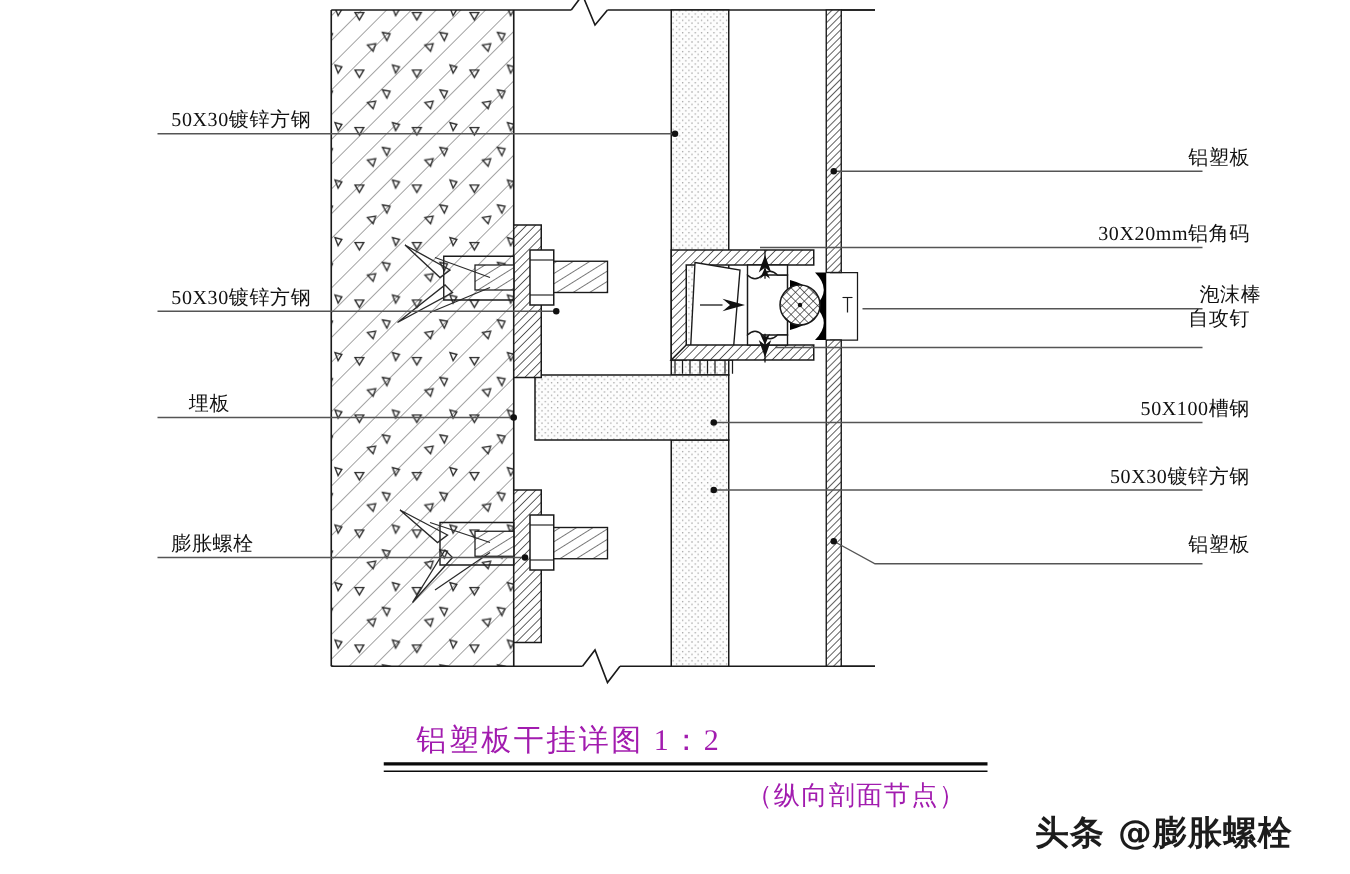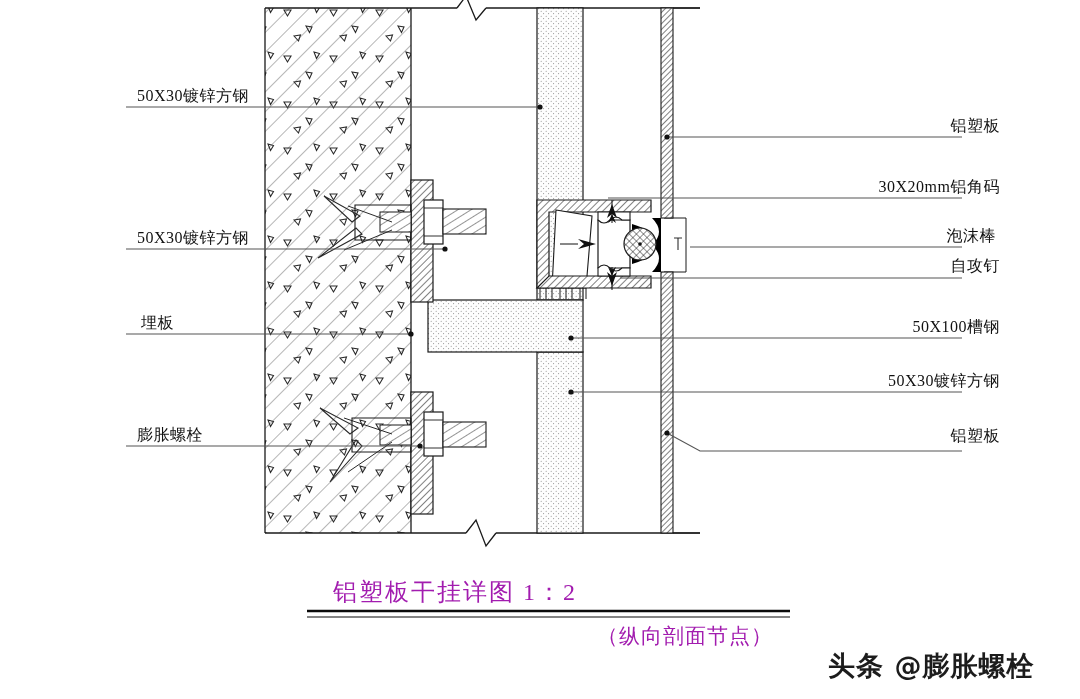--- a/index.html
+++ b/index.html
@@ -264,31 +264,31 @@
     <g>
       <line x1="307" y1="611" x2="790" y2="611" stroke="#0a0a0a" stroke-width="2.6"></line>
       <line x1="307" y1="617" x2="790" y2="617" stroke="#0a0a0a" stroke-width="1.2"></line>
     </g>
   </svg>
 
   <div class="lbl lbl-left" style="left:137px; top:86px;">50X30镀锌方钢</div>
 
   <div class="lbl lbl-left" style="left:137px; top:228px;">50X30镀锌方钢</div>
 
-  <div class="lbl lbl-left" style="left:141px; top:313px;">埋板</div>
+  <div class="lbl lbl-left" style="left:151px; top:313px;">埋板</div>
 
   <div class="lbl lbl-left" style="left:137px; top:425px;">膨胀螺栓</div>
 
   <div class="lbl lbl-right" style="right:80px; top:116px;">铝塑板</div>
 
   <div class="lbl lbl-right" style="right:80px; top:177px;">30X20mm铝角码</div>
 
-  <div class="lbl lbl-right" style="right:84px; top:226px;">泡沫棒</div>
-
-  <div class="lbl lbl-right" style="right:80px; top:256px;">自攻钉</div>
+  <div class="lbl lbl-right" style="right:71px; top:226px;">泡沫棒</div>
+
+  <div class="lbl lbl-right" style="right:80px; top:245px;">自攻钉</div>
 
   <div class="lbl lbl-right" style="right:80px; top:317px;">50X100槽钢</div>
 
   <div class="lbl lbl-right" style="right:80px; top:371px;">50X30镀锌方钢</div>
 
   <div class="lbl lbl-right" style="right:80px; top:426px;">铝塑板</div>
 
   <div class="title-main" style="left:333px; top:576px;">铝塑板干挂详图    1：2</div>
 
   <div class="title-sub" style="left:597px; top:622px;">（纵向剖面节点）</div>

